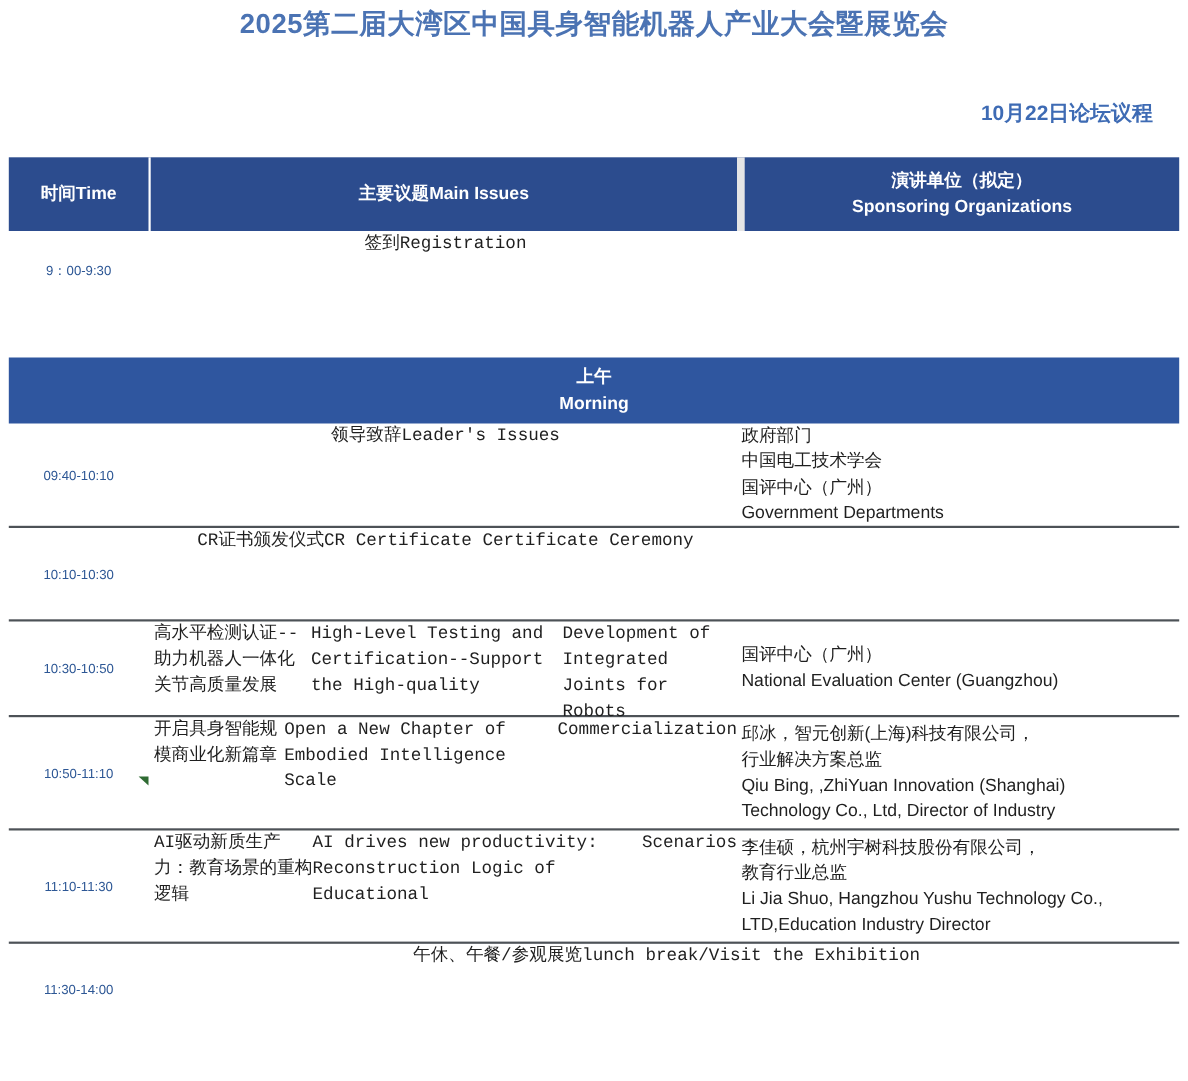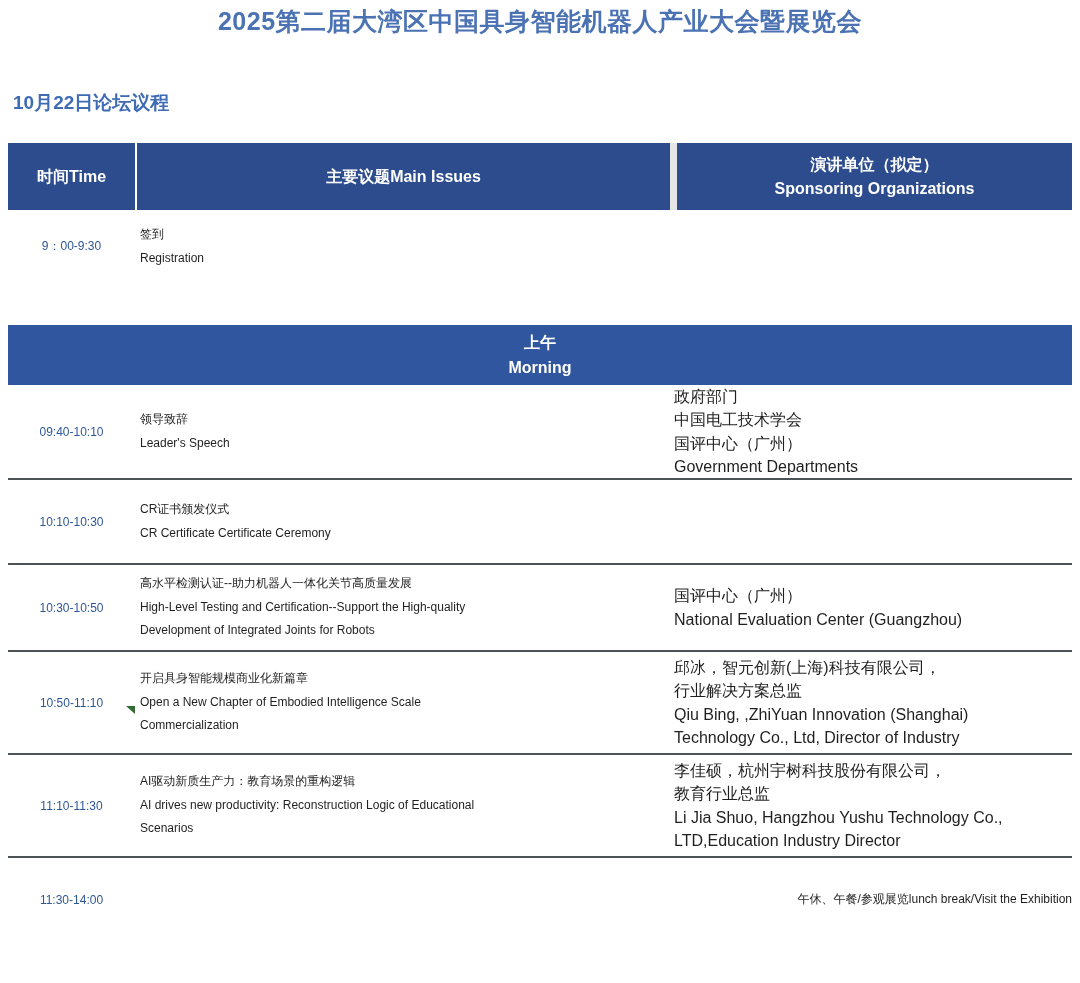--- a/index.html
+++ b/index.html
@@ -20,44 +20,43 @@
     font-family:"Liberation Sans","DejaVu Sans",sans-serif;
     color:var(--body_text);
   }
   .page-title{
     position:absolute;top:5px;left:0;width:1080px;
     text-align:center;font-size:25px;font-weight:bold;letter-spacing:0.5px;
     color:var(--title_blue);
   }
   .page-subtitle{
     position:absolute;top:90px;left:0;width:1048px;
-    text-align:left;font-size:19px;font-weight:bold;
+    text-align:right;font-size:19px;font-weight:bold;
     color:var(--subtitle_blue);
-    margin-left:13px;
   }
   .agenda-table{
     position:absolute;left:8px;top:143px;width:1064px;
   }
   .hdr{
     display:flex;height:67px;background:var(--header_bg);
     color:#ffffff;font-weight:bold;font-size:16px;box-sizing:border-box;
   }
   .hc{display:flex;flex-direction:column;align-items:center;justify-content:center;box-sizing:border-box;line-height:24px;}
   .hc1{width:127px;}
   .hc2{width:535px;border-left:2px solid #ffffff;}
   .hc3{width:402px;border-left:7px solid #e5e5e5;text-align:center;}
   .row{display:flex;box-sizing:border-box;}
   .row.sep{border-bottom:2px solid var(--divider);}
   .c1{
     width:127px;display:flex;align-items:center;justify-content:center;
     color:var(--time_blue);font-weight:normal;font-size:12px;white-space:nowrap;
   }
   .c2{
-    width:535px;display:flex;flex-direction:column;justify-content:center;
-    padding-left:5px;font-size:12px;line-height:23.5px;box-sizing:border-box;
+    width:535px;display:flex;justify-content:center;
+    padding-left:5px;font-size:16px;line-height:23.5px;box-sizing:border-box;font-family:Liberation Mono, monospace;
   }
   .c3{
     width:402px;display:flex;flex-direction:column;justify-content:center;
     padding-left:4px;font-size:16px;line-height:23.5px;box-sizing:border-box;
   }
   .h73{height:73px;}
   .h95{height:95px;}
   .h85{height:85px;}
   .h87{height:87px;}
   .h103{height:103px;}
@@ -108,21 +107,21 @@
 
   <div class="band band-m">
     <div>上午</div>
     <div>Morning</div>
   </div>
 
   <div class="row h95 sep">
     <div class="c1">09:40-10:10</div>
     <div class="c2">
       <div>领导致辞</div>
-      <div>Leader's Speech</div>
+      <div>Leader's Issues</div>
     </div>
     <div class="c3">
       <div>政府部门</div>
       <div>中国电工技术学会</div>
       <div>国评中心（广州）</div>
       <div>Government Departments</div>
     </div>
   </div>
 
   <div class="row h85 sep">

